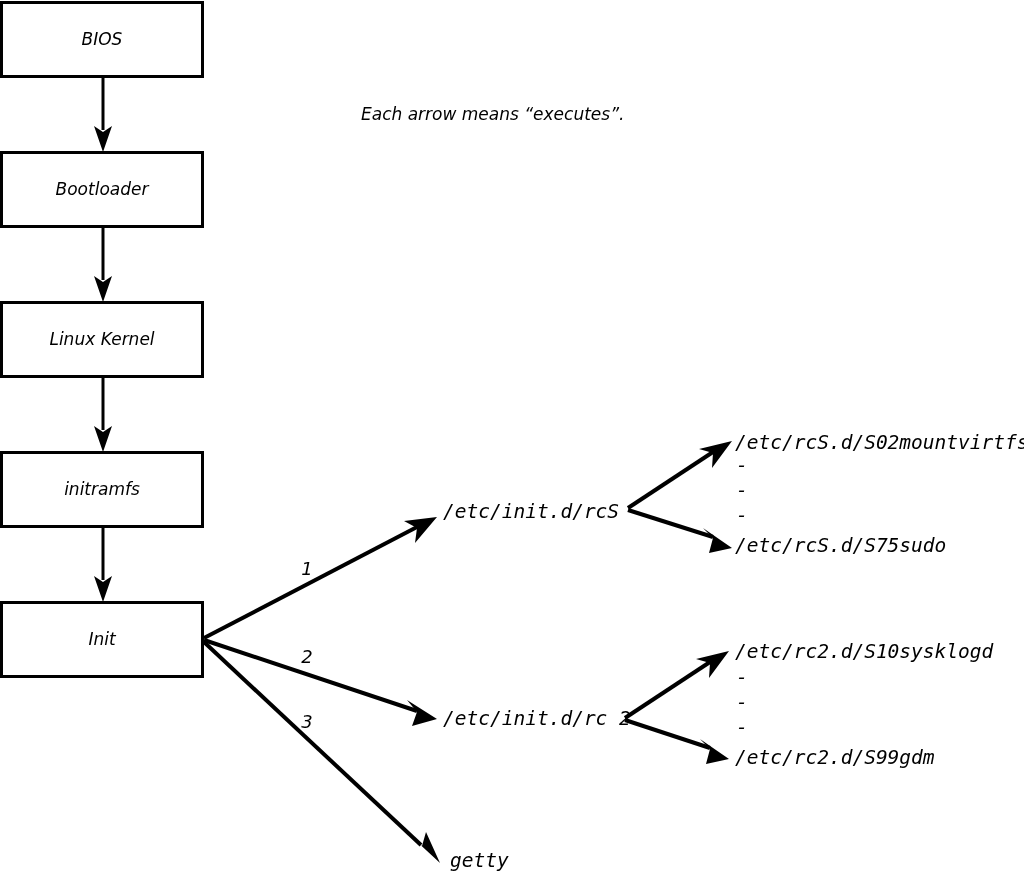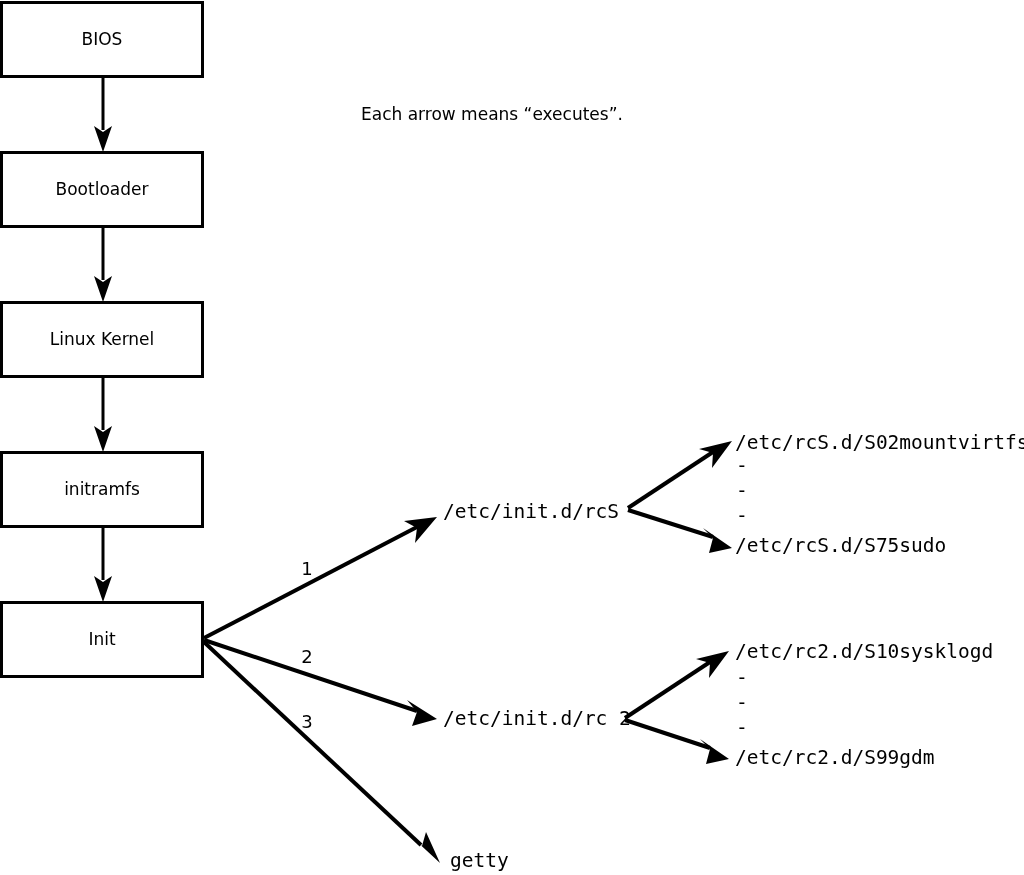--- a/index.html
+++ b/index.html
@@ -11,20 +11,21 @@
     width: 1024px;
     height: 875px;
     overflow: hidden;
     font-family: "Liberation Sans", sans-serif;
   }
   #diagram-root {
     position: relative;
     width: 1024px;
     height: 875px;
     background: #ffffff;
+    font-style: italic;
   }
   svg#boot-diagram {
     display: block;
     width: 1024px;
     height: 875px;
   }
   .box-rect {
     fill: #ffffff;
     stroke: #000000;
     stroke-width: 3;

